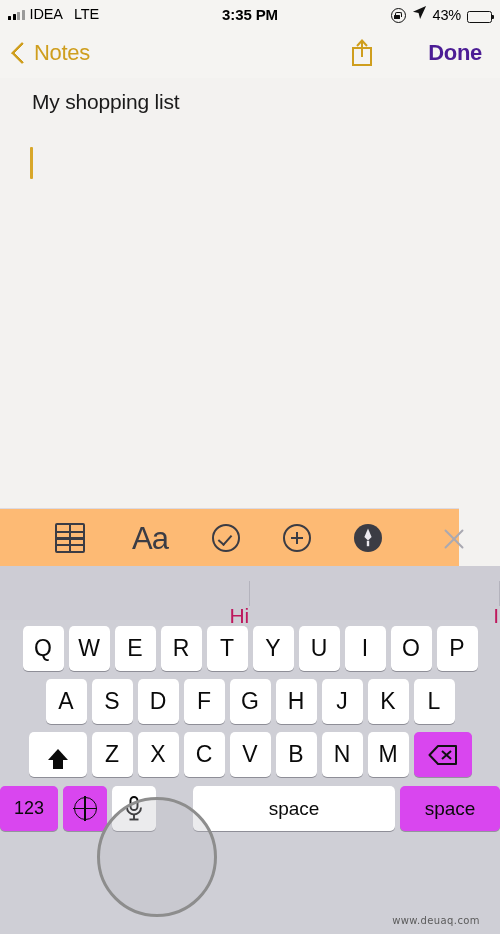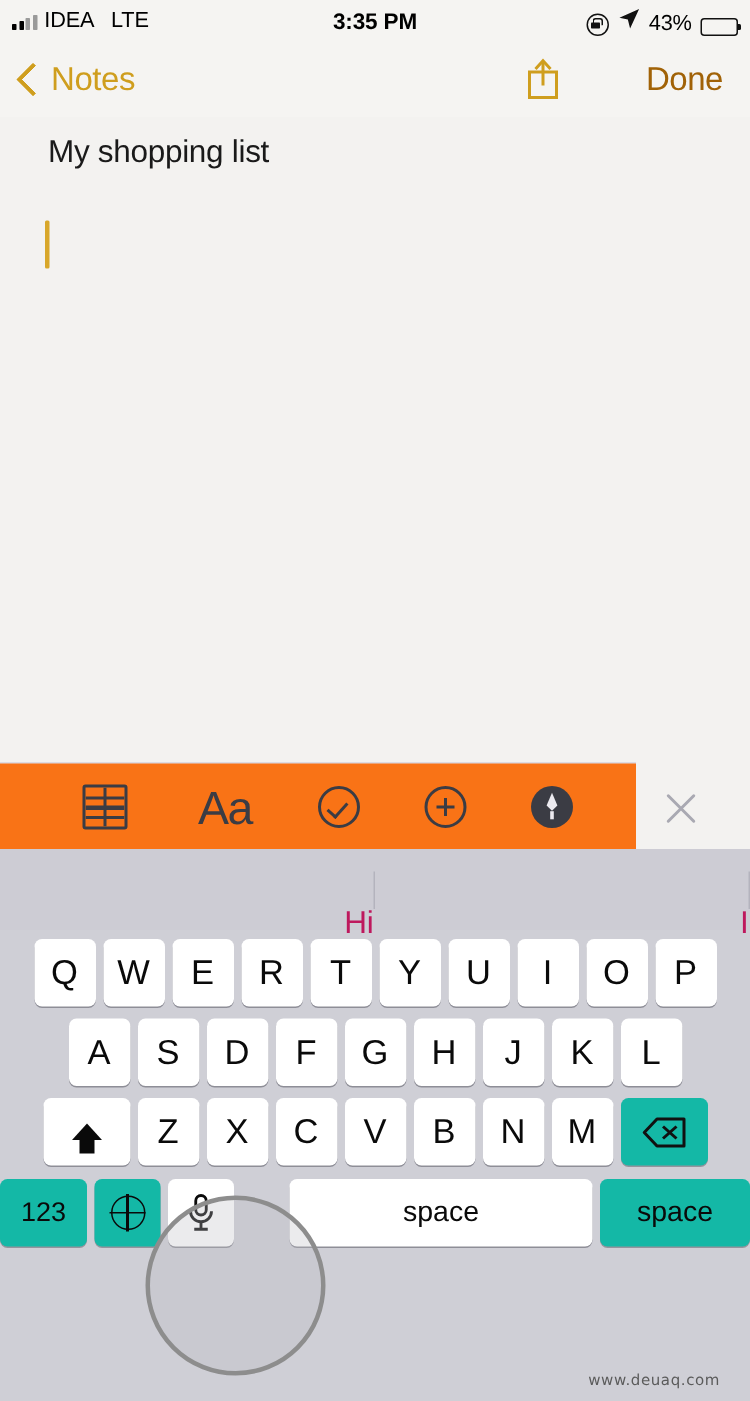--- a/index.html
+++ b/index.html
@@ -40,39 +40,39 @@
   
   .navbar{
     position:absolute;left:0;top:28px;width:500px;height:50px;
     background:#f5f4f2;
     display:flex;align-items:center;
   }
   .nav-back{position:absolute;left:14px;display:flex;align-items:center;gap:4px;cursor:pointer;}
   .chev{width:13px;height:13px;border-left:3.4px solid #cf9e1e;border-bottom:3.4px solid #cf9e1e;transform:rotate(45deg);border-radius:1px;}
   .nav-back-label{font-size:22px;color:#cf9e1e;letter-spacing:-.3px;}
   .nav-share{position:absolute;left:345px;top:8px;width:34px;height:34px;cursor:pointer;}
-  .nav-done{position:absolute;right:18px;font-size:22px;font-weight:400;color:#a16207;letter-spacing:-.3px;cursor:pointer;}
+  .nav-done{position:absolute;right:18px;font-size:22px;font-weight:700;color:#4c1d95;letter-spacing:-.3px;cursor:pointer;}
 
   
   .note{
     position:absolute;left:0;top:78px;width:500px;height:430px;
     background:#f3f2f0;
   }
   .note-title{
     position:absolute;left:32px;top:12px;
     font-size:21px;color:#1a1a1a;letter-spacing:-.2px;
   }
   .caret{
     position:absolute;left:30px;top:69px;width:3px;height:32px;background:#d8a72a;border-radius:1px;
   }
 
   
   .fmtbar{
-    position:absolute;left:0;top:508px;width:424px;height:58px;
-    background:#f97316;
+    position:absolute;left:0;top:508px;width:459px;height:58px;
+    background:#fdba74;
     border-top:1px solid #dcdae2;
     display:flex;align-items:center;
   }
   .fmt-item{position:absolute;top:0;height:58px;display:flex;align-items:center;justify-content:center;cursor:pointer;}
   .icon-table{width:30px;height:30px;border:2.2px solid #3b3c44;border-radius:2px;box-sizing:border-box;position:relative;overflow:hidden;}
   .icon-table:before{content:"";position:absolute;left:50%;top:0;bottom:0;width:2.2px;background:#3b3c44;margin-left:-1.1px;}
   .icon-table i{position:absolute;left:0;right:0;height:2.2px;background:#3b3c44;}
   .icon-table i:nth-child(1){top:5.5px;}
   .icon-table i:nth-child(2){top:12.4px;}
   .icon-table i:nth-child(3){top:19.3px;}
@@ -103,21 +103,21 @@
   .row3{padding-top:8px;gap:5px;}
   .row4{padding-top:9px;gap:5px;}
 
   .key{
     background:#fff;border-radius:5px;
     box-shadow:0 1px 0 rgba(90,90,100,.55);
     display:flex;align-items:center;justify-content:center;
     font-size:23px;color:#0a0a0a;
     width:41px;height:45px;cursor:pointer;user-select:none;
   }
-  .key.dark{background:#14b8a6;box-shadow:0 1px 0 rgba(90,90,100,.5);}
+  .key.dark{background:#d946ef;box-shadow:0 1px 0 rgba(90,90,100,.5);}
   .key.shift{width:58px;}
   .key.del{width:58px;}
   .key.num{width:58px;font-size:18px;}
   .key.globe{width:44px;}
   .key.mic{width:44px;}
   .key.space{flex:1;max-width:220px;font-size:19px;margin-left:32px;}
   .key.ret{width:100px;font-size:19px;}
 
   .arrow-up{width:0;height:0;border-left:10px solid transparent;border-right:10px solid transparent;border-bottom:11px solid #0a0a0a;position:relative;}
   .arrow-up:after{content:"";position:absolute;left:-5px;top:11px;width:10px;height:9px;background:#0a0a0a;}

